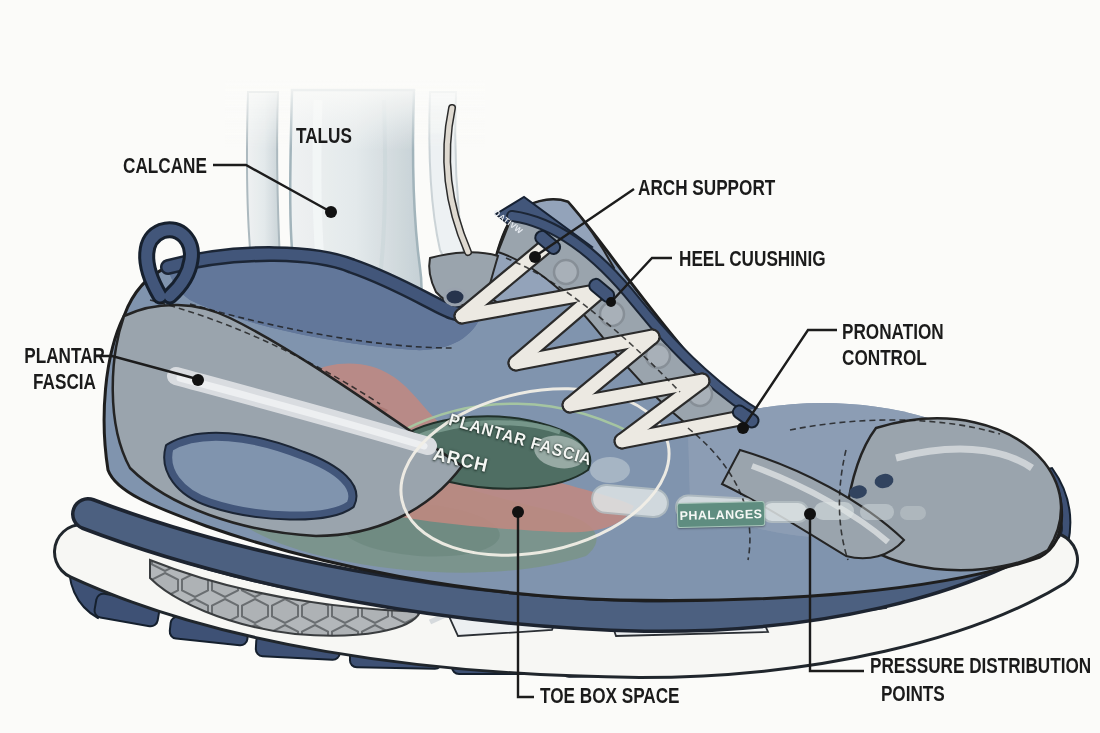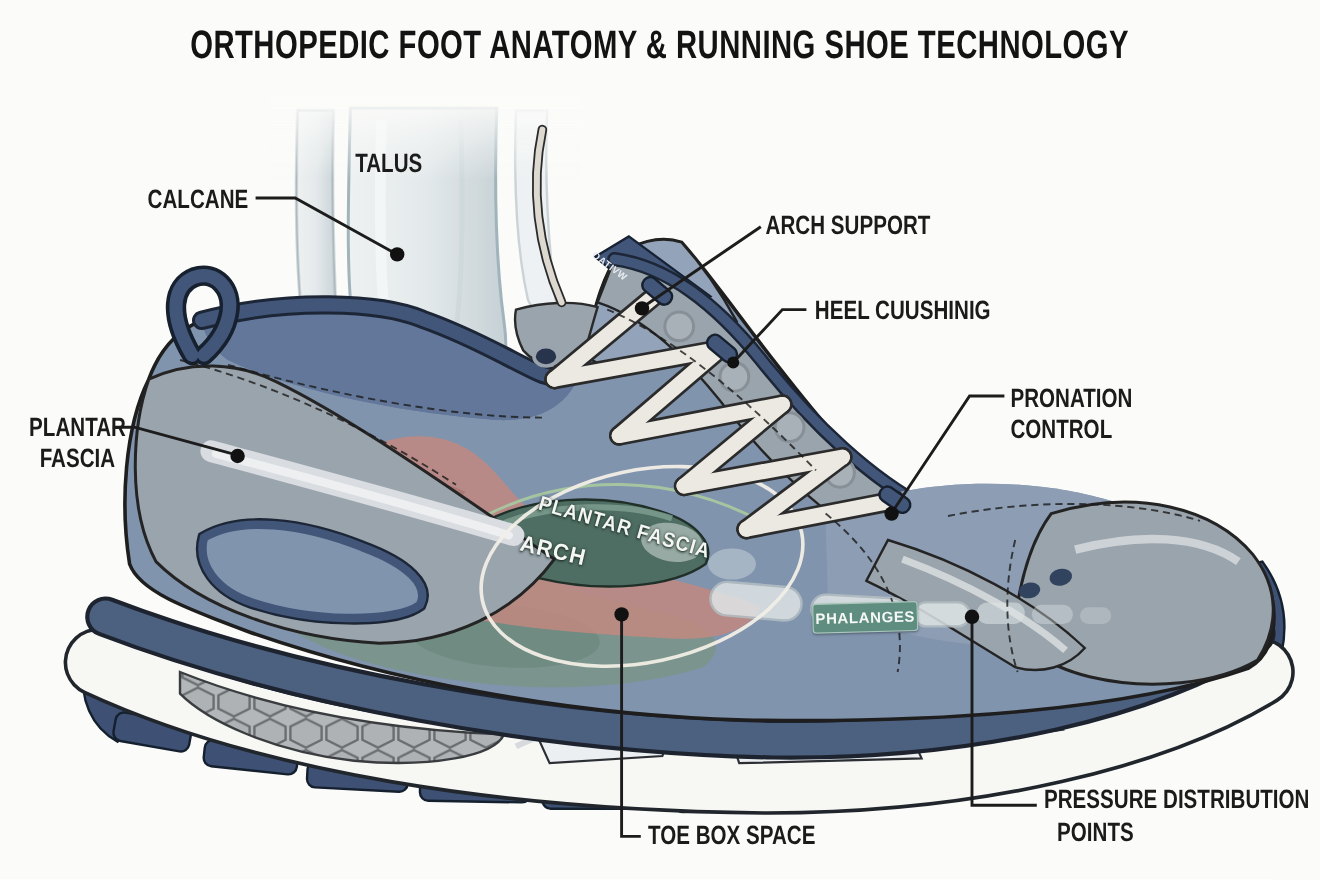--- a/index.html
+++ b/index.html
@@ -248,23 +248,20 @@
           <circle cx="535" cy="257" r="6"></circle>
           <circle cx="611" cy="302" r="5"></circle>
     <circle cx="743" cy="428" r="6"></circle>
           <circle cx="198" cy="380" r="6"></circle>
           <circle cx="518" cy="512" r="6"></circle>
     <circle cx="810" cy="514" r="6"></circle>
   </g>
 </g>
 </svg>
 
-<div class="title-wrap">
-  <span>ORTHOPEDIC FOOT ANATOMY &amp; RUNNING SHOE TECHNOLOGY</span>
-</div>
 
 <div class="lbl" style="left:296px;top:123px;">TALUS</div>
 <div class="lbl" style="left:123px;top:153px;">CALCANE</div>
 <div class="lbl" style="left:638px;top:175px;">ARCH SUPPORT</div>
 <div class="lbl" style="left:679px;top:246px;">HEEL CUUSHINIG</div>
 
 <div class="lbl" style="left:842px;top:319px;">
   <div>PRONATION</div>
   <div>CONTROL</div>
 </div>

